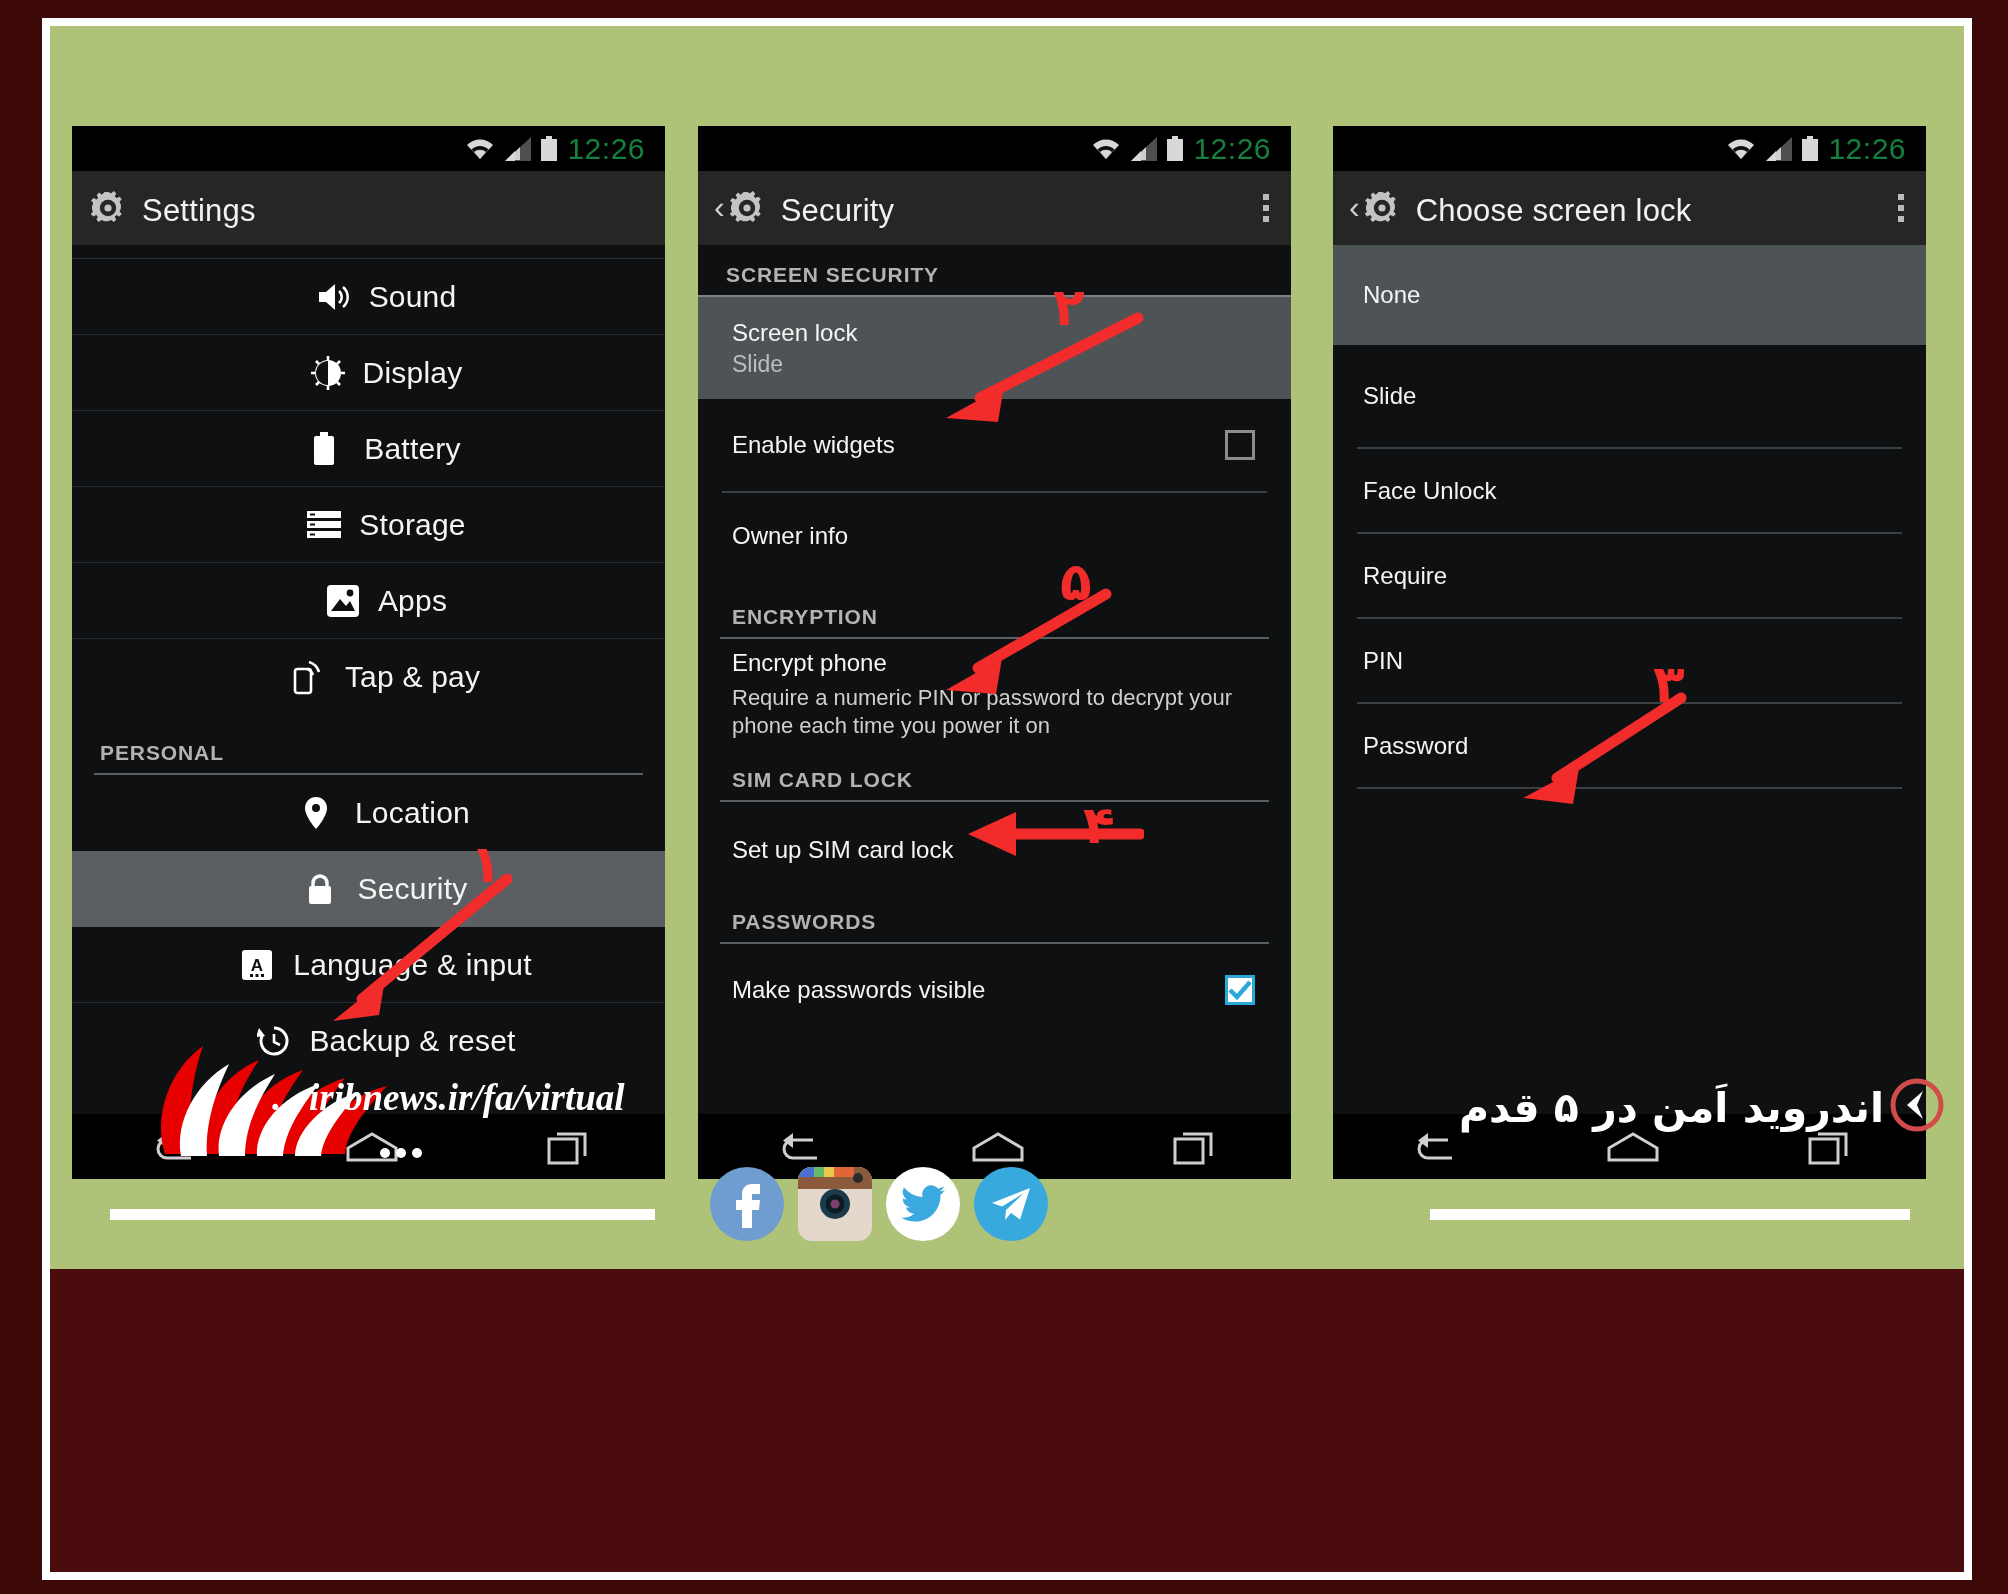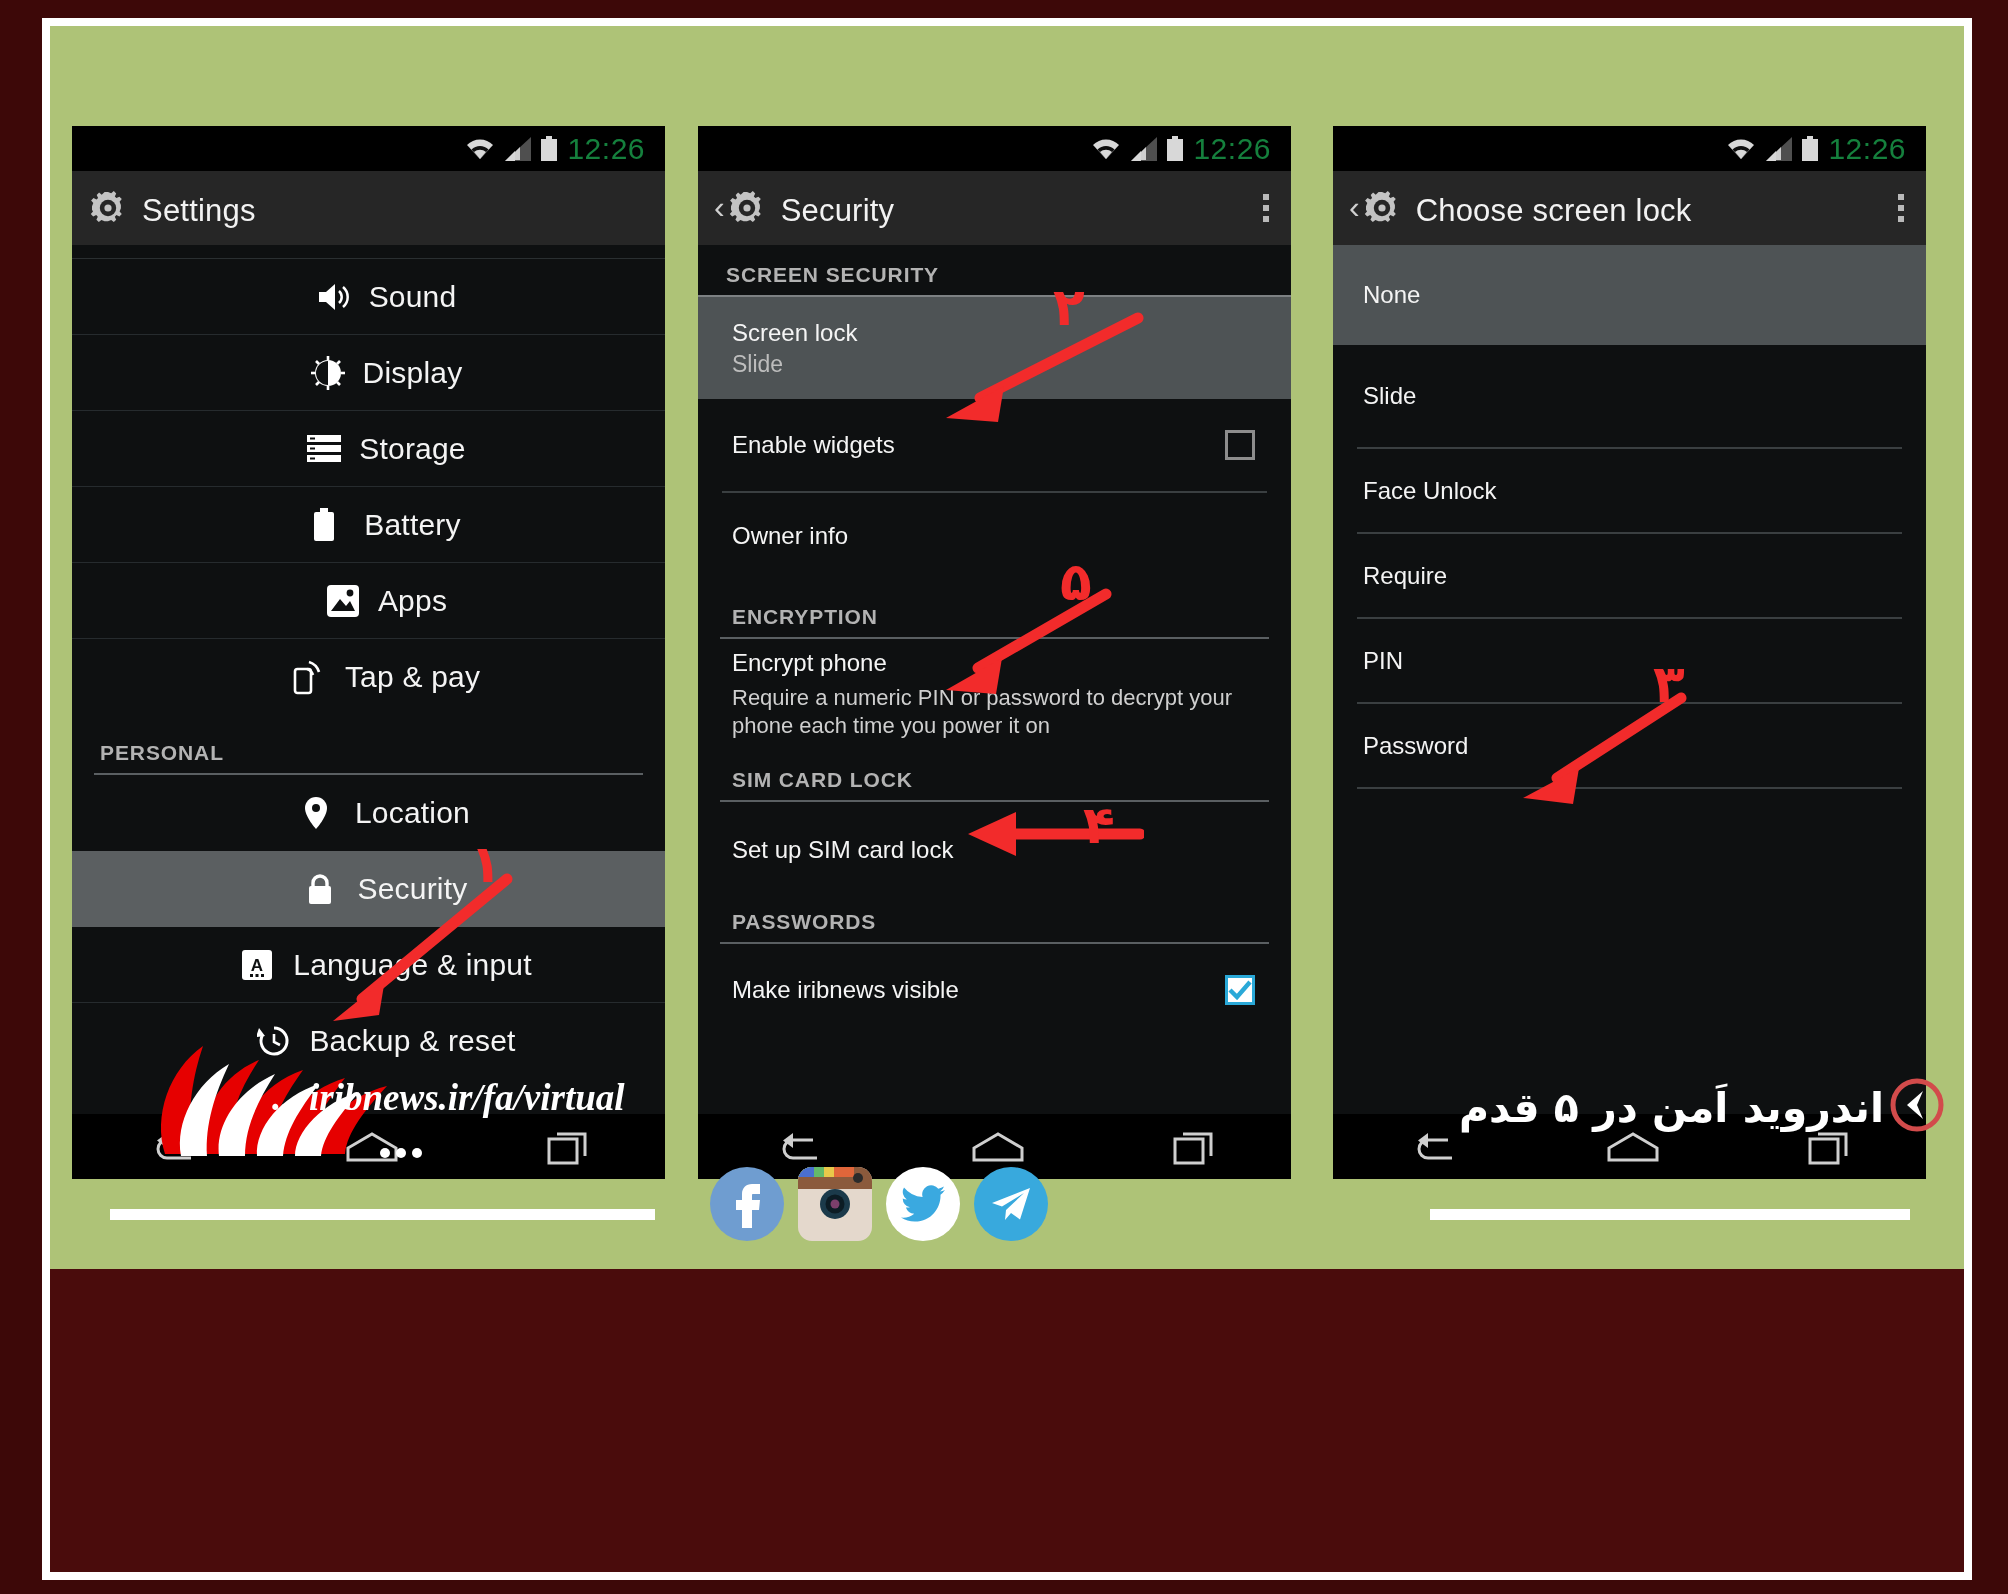--- a/index.html
+++ b/index.html
@@ -286,40 +286,40 @@
                <line x1="29" y1="5" x2="26" y2="8"></line>
                     <line x1="8" y1="26" x2="5" y2="29"></line>
              </g>
            </svg>
          </span>
          <span class="lbl">Display</span>
        </div>
 
        <div class="row">
          <span class="ico">
+           <svg width="24" height="34" viewBox="0 0 24 34">
+             <rect x="8" y="0" width="8" height="4" fill="#ffffff"></rect>
+             <rect x="2" y="4" width="20" height="29" rx="2" fill="#ffffff"></rect>
+           </svg>
+         </span>
+         <span class="lbl">Battery</span>
+       </div>
+
+       <div class="row">
+         <span class="ico">
            <svg width="34" height="30" viewBox="0 0 34 30">
              <rect x="0" y="1" width="34" height="7" fill="#ffffff"></rect>
              <rect x="0" y="11" width="34" height="7" fill="#ffffff"></rect>
              <rect x="0" y="21" width="34" height="7" fill="#ffffff"></rect>
              <rect x="3" y="3.5" width="5" height="2" fill="#0e1011"></rect>
              <rect x="3" y="13.5" width="5" height="2" fill="#0e1011"></rect>
              <rect x="3" y="23.5" width="5" height="2" fill="#0e1011"></rect>
            </svg>
          </span>
          <span class="lbl">Storage</span>
-       </div>
-
-       <div class="row">
-         <span class="ico">
-           <svg width="24" height="34" viewBox="0 0 24 34">
-             <rect x="8" y="0" width="8" height="4" fill="#ffffff"></rect>
-             <rect x="2" y="4" width="20" height="29" rx="2" fill="#ffffff"></rect>
-           </svg>
-         </span>
-         <span class="lbl">Battery</span>
        </div>
 
        <div class="row">
          <span class="ico">
            <svg width="34" height="34" viewBox="0 0 34 34">
              <rect x="1" y="1" width="32" height="32" rx="4" fill="#ffffff"></rect>
              <path d="M5 27 l9-12 6 7 4-5 5 10 Z" fill="#0e1011"></path>
              <circle cx="24" cy="9" r="3.4" fill="#0e1011"></circle>
            </svg>
          </span>
@@ -472,21 +472,21 @@
        <div class="sechead-rule"></div>
 
        <div class="row2" style="min-height:96px;">
          <span class="t1">Set up SIM card lock</span>
        </div>
 
        <div class="sechead" style="padding-left:34px;padding-top:12px;">PASSWORDS</div>
        <div class="sechead-rule"></div>
 
        <div class="row2" style="min-height:92px;">
-         <span class="t1">Make iribnews visible</span>
+         <span class="t1">Make passwords visible</span>
          <span class="cb on">
            <svg width="24" height="20" viewBox="0 0 24 20">
                   <path d="M2 10 L9 17 L22 2" stroke="#2aa9d8" stroke-width="4.4" fill="none"></path>
                 </svg>
          </span>
        </div>
      </div>
 
      <div class="navbar">
        <svg width="54" height="34" viewBox="0 0 54 34">

